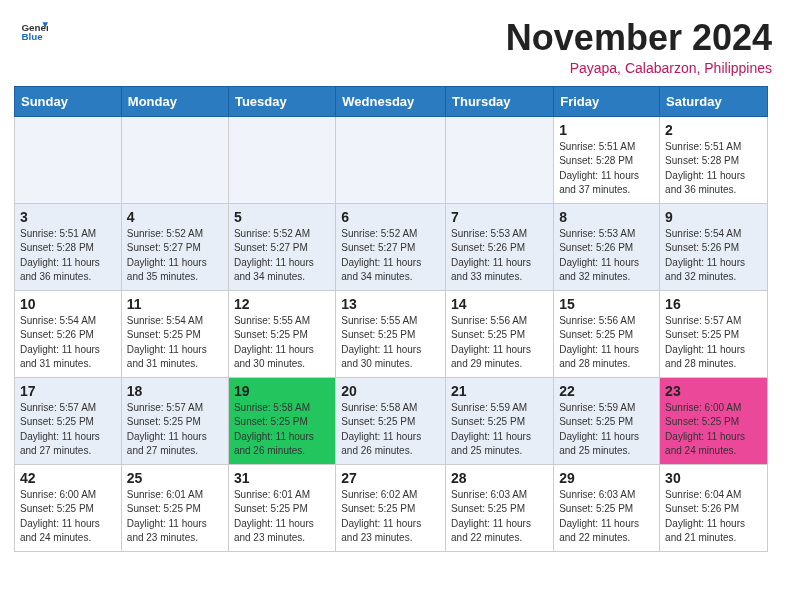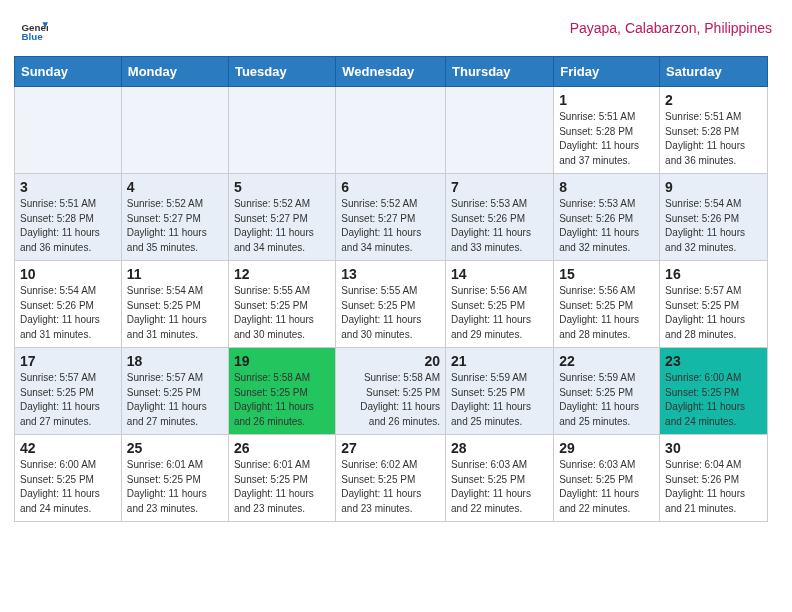--- a/index.html
+++ b/index.html
@@ -99,20 +99,21 @@
 <div class="page">
   <div class="header">
     <div class="logo">
       <svg class="logo-icon" viewBox="0 0 40 40">
         <text x="2" y="18" font-size="14" font-weight="bold" fill="#333" font-family="Arial">General</text>
         <text x="2" y="32" font-size="14" font-weight="bold" fill="#1a6bbf" font-family="Arial">Blue</text>
         <polygon points="32,6 40,6 36,14" fill="#1a6bbf"></polygon>
       </svg>
     </div>
     <div class="title-area">
+      <div class="month-title">November 2024</div>
       <div class="subtitle">Payapa, Calabarzon, Philippines</div>
     </div>
   </div>
 
   <div class="calendar-wrapper">
     <table class="calendar">
       <thead>
         <tr>
         <th>Sunday</th>
             <th>Monday</th>
@@ -262,42 +263,42 @@
 Daylight: 11 hours
 and 27 minutes.</div>
             </td>
             <td style="background: #22c55e;">
               <span class="day-num">19</span>
               <div class="day-info" style="white-space: pre-line;">Sunrise: 5:58 AM
 Sunset: 5:25 PM
 Daylight: 11 hours
 and 26 minutes.</div>
             </td>
-            <td style="background: rgb(232, 238, 247); text-align: right;">
+            <td style="background: rgb(232, 238, 247);">
               <span class="day-num">20</span>
               <div class="day-info" style="white-space: pre-line;">Sunrise: 5:58 AM
 Sunset: 5:25 PM
 Daylight: 11 hours
 and 26 minutes.</div>
             </td>
             <td style="background: rgb(232, 238, 247);">
               <span class="day-num">21</span>
               <div class="day-info" style="white-space: pre-line;">Sunrise: 5:59 AM
 Sunset: 5:25 PM
 Daylight: 11 hours
 and 25 minutes.</div>
             </td>
             <td style="background: rgb(232, 238, 247);">
               <span class="day-num">22</span>
               <div class="day-info" style="white-space: pre-line;">Sunrise: 5:59 AM
 Sunset: 5:25 PM
 Daylight: 11 hours
 and 25 minutes.</div>
             </td>
-            <td style="background: #14b8a6;">
+            <td style="background: #ec4899;">
               <span class="day-num">23</span>
               <div class="day-info" style="white-space: pre-line;">Sunrise: 6:00 AM
 Sunset: 5:25 PM
 Daylight: 11 hours
 and 24 minutes.</div>
             </td>
           </tr>
           <tr>
             <td style="background: rgb(255, 255, 255);">
               <span class="day-num">42</span>
@@ -307,21 +308,21 @@
 and 24 minutes.</div>
             </td>
             <td style="background: rgb(255, 255, 255);">
               <span class="day-num">25</span>
               <div class="day-info" style="white-space: pre-line;">Sunrise: 6:01 AM
 Sunset: 5:25 PM
 Daylight: 11 hours
 and 23 minutes.</div>
             </td>
             <td style="background: rgb(255, 255, 255);">
-              <span class="day-num">26</span>
+              <span class="day-num">31</span>
               <div class="day-info" style="white-space: pre-line;">Sunrise: 6:01 AM
 Sunset: 5:25 PM
 Daylight: 11 hours
 and 23 minutes.</div>
             </td>
             <td style="background: rgb(255, 255, 255);">
               <span class="day-num">27</span>
               <div class="day-info" style="white-space: pre-line;">Sunrise: 6:02 AM
 Sunset: 5:25 PM
 Daylight: 11 hours

